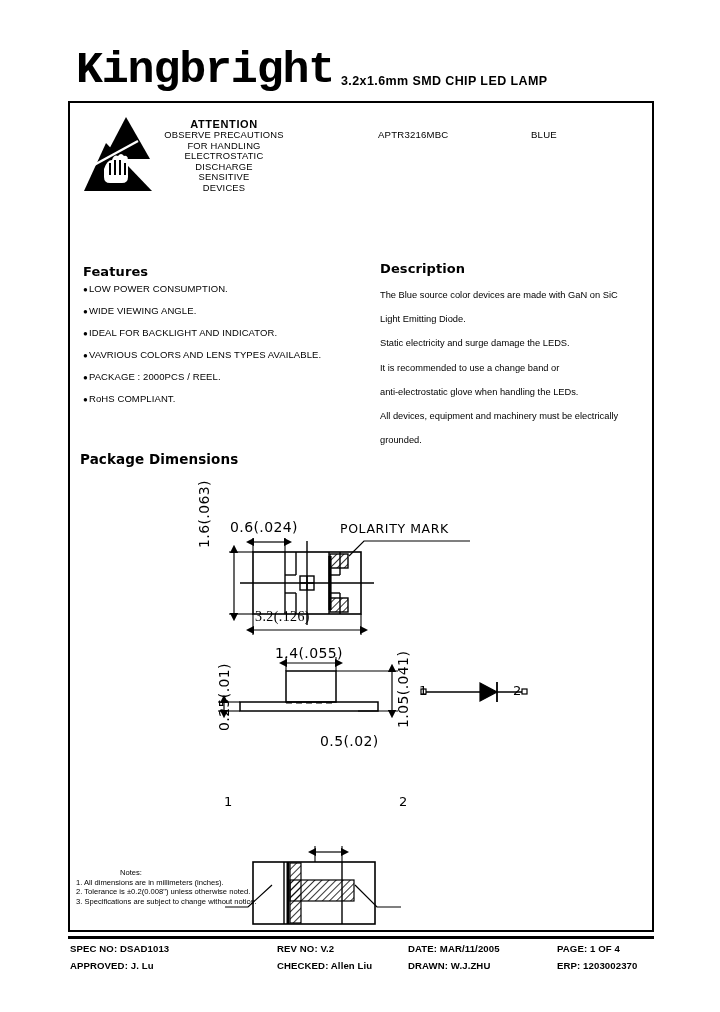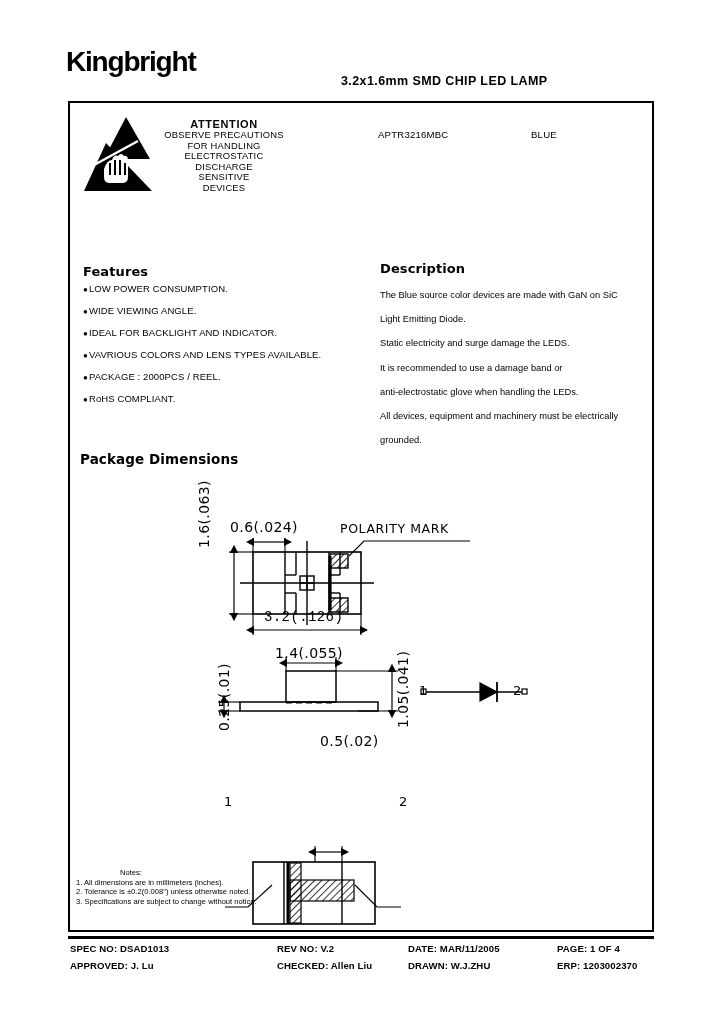--- a/index.html
+++ b/index.html
@@ -18,26 +18,26 @@
   .page {
     position: absolute;
     left: 0; top: 0;
     width: 720px;
     height: 1012px;
   }
 
   
   .brand {
     position: absolute;
-    left: 66px;
+    left: 76px;
     top: 48px;
-    font-size: 28px;
+    font-size: 45px;
     font-weight: bold;
     letter-spacing: -1.2px;
-    font-family: Liberation Sans, sans-serif;
+    font-family: Liberation Mono, monospace;
     line-height: 1;
   }
   .header-title {
     position: absolute;
     left: 341px;
     top: 74px;
     font-size: 12.5px;
     font-weight: bold;
     letter-spacing: 0.4px;
     white-space: nowrap;
@@ -249,21 +249,21 @@
     <div class="feat-item"><span class="bullet">●</span><span>VAVRIOUS COLORS AND LENS TYPES AVAILABLE.</span></div>
     <div class="feat-item"><span class="bullet">●</span><span>PACKAGE : 2000PCS / REEL.</span></div>
     <div class="feat-item"><span class="bullet">●</span><span>RoHS COMPLIANT.</span></div>
   </div>
 
   <div class="sec-head" id="desc-head">Description</div>
   <div class="description">
     <div class="desc-line">The Blue source color devices are made with GaN on SiC</div>
     <div class="desc-line">Light Emitting Diode.</div>
     <div class="desc-line">Static  electricity  and surge  damage  the LEDS.</div>
-    <div class="desc-line">It is  recommended  to use a  damage  band  or</div>
+    <div class="desc-line">It is  recommended  to use a  change  band  or</div>
     <div class="desc-line">anti-electrostatic  glove  when  handling  the  LEDs.</div>
     <div class="desc-line">All devices, equipment and machinery  must be electrically</div>
     <div class="desc-line">grounded.</div>
   </div>
 
   <div class="sec-head" id="pkg-head">Package Dimensions</div>
 
   <div class="draw">
     <svg width="586" height="831" viewBox="0 0 586 831">
       <defs>
@@ -368,21 +368,21 @@
         <line x1="274" y1="745" x2="274" y2="761" stroke-width="1.1"></line>
         <line x1="247" y1="751" x2="274" y2="751" stroke-width="1.2" marker-start="url(#arrL)" marker-end="url(#arrR)"></line>
       </g>
     </svg>
   </div>
 
   <div style="position:absolute;left:230px;top:519px;font-size:14px;font-family:'DejaVu Sans',sans-serif;letter-spacing:0.4px;">0.6(.024)</div>
 
   <div style="position:absolute;left:196px;top:548px;font-size:14px;font-family:'DejaVu Sans',sans-serif;letter-spacing:0.4px;transform:rotate(-90deg);transform-origin:left top;white-space:nowrap;">1.6(.063)</div>
 
-  <div style="position:absolute;left:255px;top:609px;font-size:14px;font-family:Liberation Mono, monospace;letter-spacing:0.4px;padding-left:9px;">3.2(.126)</div>
+  <div style="position:absolute;left:255px;top:609px;font-size:14px;font-family:Liberation Serif, serif;letter-spacing:0.4px;">3.2(.126)</div>
 
   <div style="position:absolute;left:340px;top:521px;font-size:12.5px;font-family:'DejaVu Sans',sans-serif;letter-spacing:0.6px;white-space:nowrap;">POLARITY  MARK</div>
 
   <div style="position:absolute;left:275px;top:645px;font-size:14px;font-family:'DejaVu Sans',sans-serif;letter-spacing:0.4px;">1.4(.055)</div>
 
   <div style="position:absolute;left:216px;top:731px;font-size:14px;font-family:'DejaVu Sans',sans-serif;letter-spacing:0.4px;transform:rotate(-90deg);transform-origin:left top;white-space:nowrap;">0.25(.01)</div>
 
   <div style="position:absolute;left:395px;top:728px;font-size:14px;font-family:'DejaVu Sans',sans-serif;letter-spacing:0.4px;transform:rotate(-90deg);transform-origin:left top;white-space:nowrap;">1.05(.041)</div>
 
   <div style="position:absolute;left:419px;top:683px;font-size:13px;font-family:'DejaVu Sans',sans-serif;">1</div>

